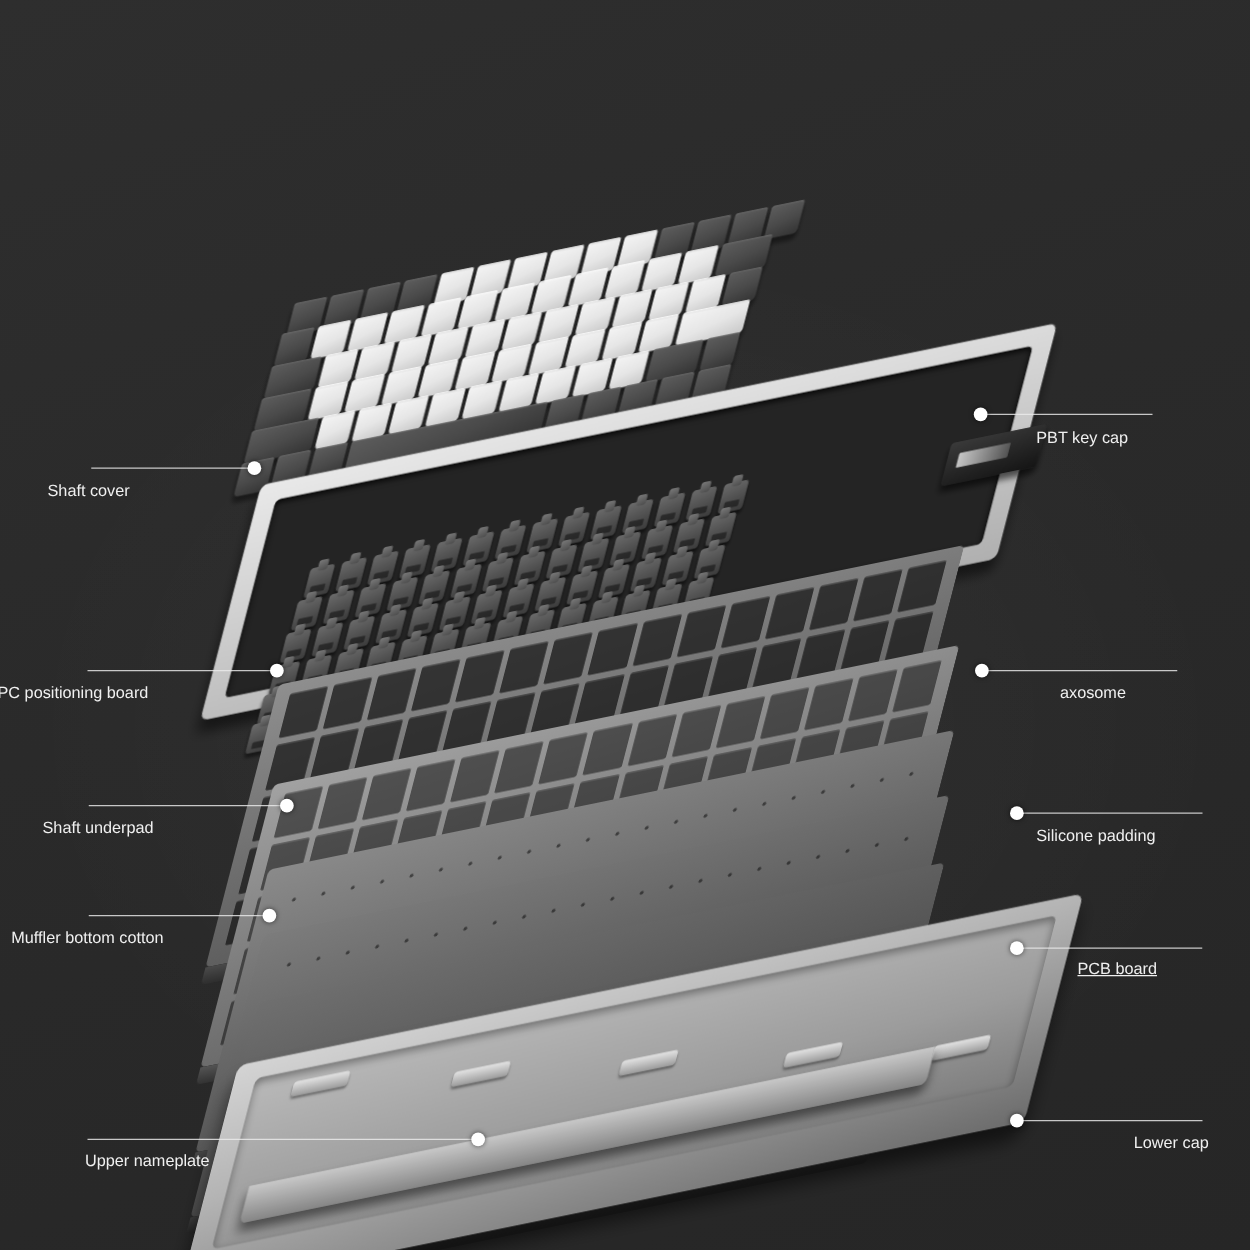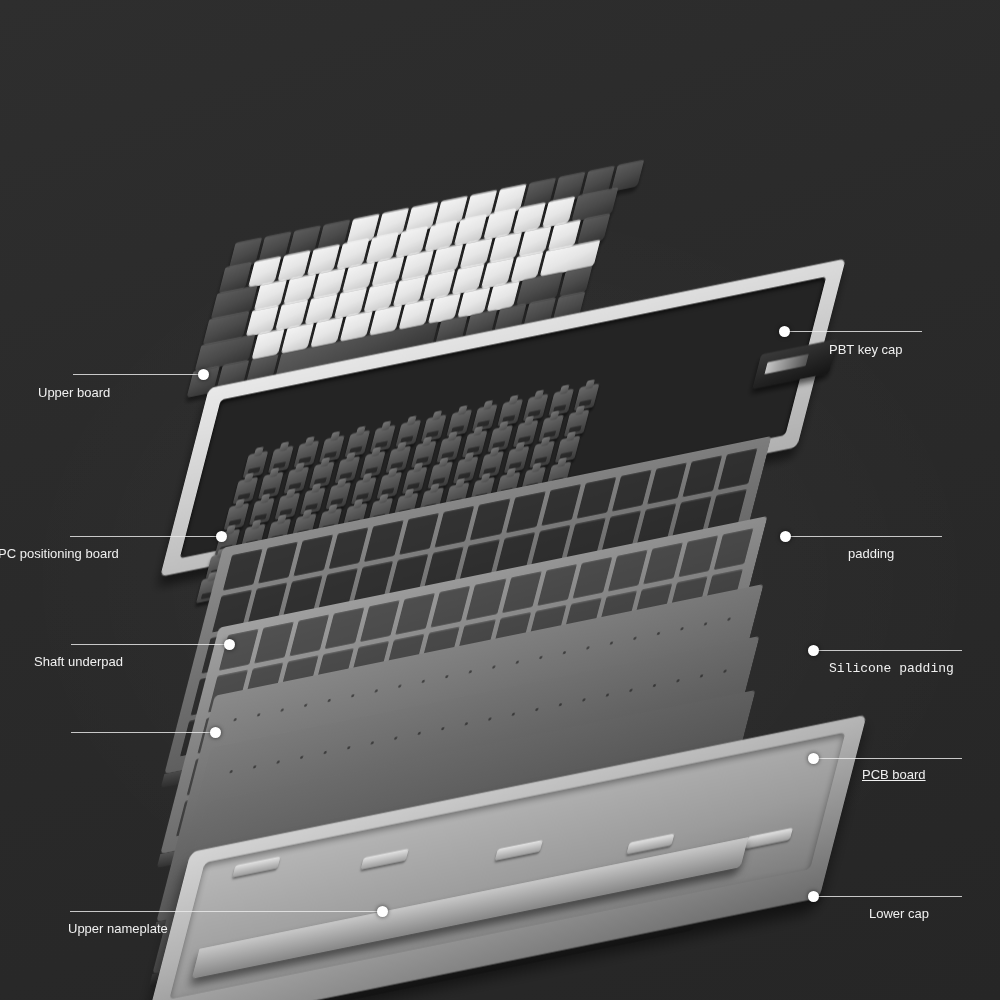--- a/index.html
+++ b/index.html
@@ -941,59 +941,62 @@
 
   <div class="leader" style="left:786px; top:331px; width:136px;"></div>
   <div class="leader-dot" style="left:779px; top:326px;"></div>
   <div class="callout" style="left:829px; top:338px;">
     <span class="lbl">PBT key cap</span>
   </div>
 
   <div class="leader" style="left:73px; top:374px; width:130px;"></div>
   <div class="leader-dot" style="left:198px; top:369px;"></div>
   <div class="callout" style="left:38px; top:381px;">
-    <span class="lbl">Upper board</span>
+    <span class="lbl">Shaft cover</span>
   </div>
 
   <div class="leader" style="left:70px; top:536px; width:152px;"></div>
   <div class="leader-dot" style="left:216px; top:531px;"></div>
   <div class="callout" style="left:-2px; top:542px;">
     <span class="lbl">PC positioning board</span>
   </div>
 
   <div class="leader" style="left:787px; top:536px; width:155px;"></div>
   <div class="leader-dot" style="left:780px; top:531px;"></div>
   <div class="callout" style="left:848px; top:542px;">
-    <span class="lbl">padding</span>
+    <span class="lbl">axosome</span>
   </div>
 
   <div class="leader" style="left:71px; top:644px; width:160px;"></div>
   <div class="leader-dot" style="left:224px; top:639px;"></div>
   <div class="callout" style="left:34px; top:650px;">
     <span class="lbl">Shaft underpad</span>
   </div>
 
   <div class="leader" style="left:818px; top:650px; width:144px;"></div>
   <div class="leader-dot" style="left:808px; top:645px;"></div>
-  <div class="callout" style="left:829px; top:657px;font-family:Liberation Mono, monospace;">
+  <div class="callout" style="left:829px; top:657px;">
     <span class="lbl">Silicone padding</span>
   </div>
 
   <div class="leader" style="left:71px; top:732px; width:142px;"></div>
   <div class="leader-dot" style="left:210px; top:727px;"></div>
+  <div class="callout" style="left:9px; top:738px;">
+    <span class="lbl">Muffler bottom cotton</span>
+  </div>
 
   <div class="leader" style="left:818px; top:758px; width:144px;"></div>
   <div class="leader-dot" style="left:808px; top:753px;"></div>
   <div class="callout" style="left:862px; top:763px;text-decoration:underline;">
     <span class="lbl">PCB board</span>
   </div>
 
   <div class="leader" style="left:818px; top:896px; width:144px;"></div>
   <div class="leader-dot" style="left:808px; top:891px;"></div>
-  <div class="callout" style="left:869px; top:902px;text-align:right;">
+  <div class="callout" style="left:907px; top:902px;text-align:right;">
     <span class="lbl">Lower cap</span>
   </div>
 
   <div class="leader" style="left:70px; top:911px; width:312px;"></div>
   <div class="leader-dot" style="left:377px; top:906px;"></div>
   <div class="callout" style="left:68px; top:917px;">
     <span class="lbl">Upper nameplate</span>
   </div>
 
 </div>

